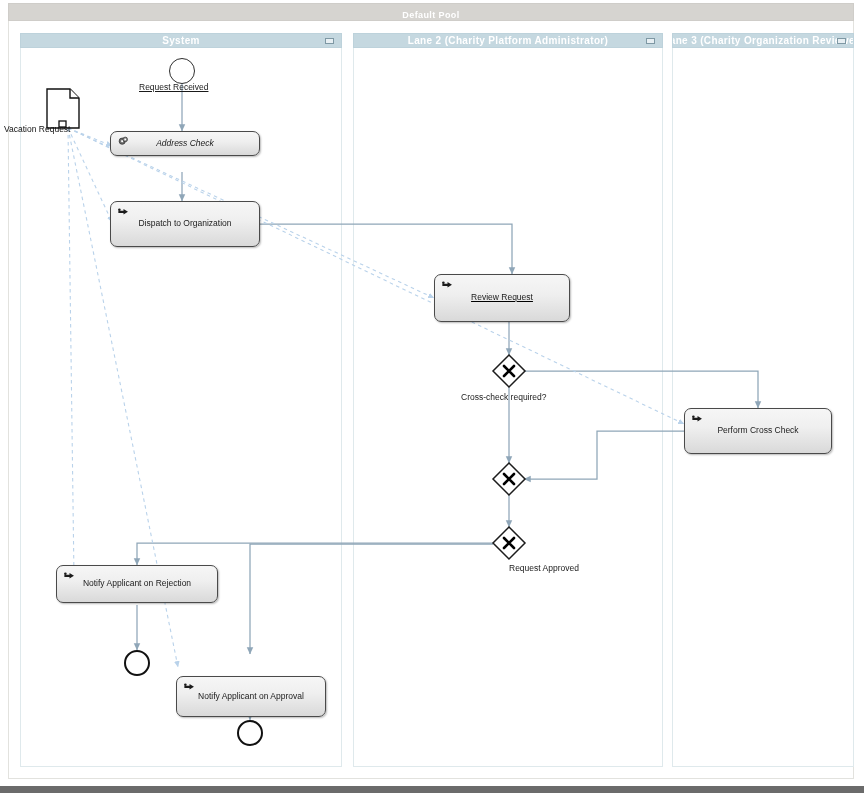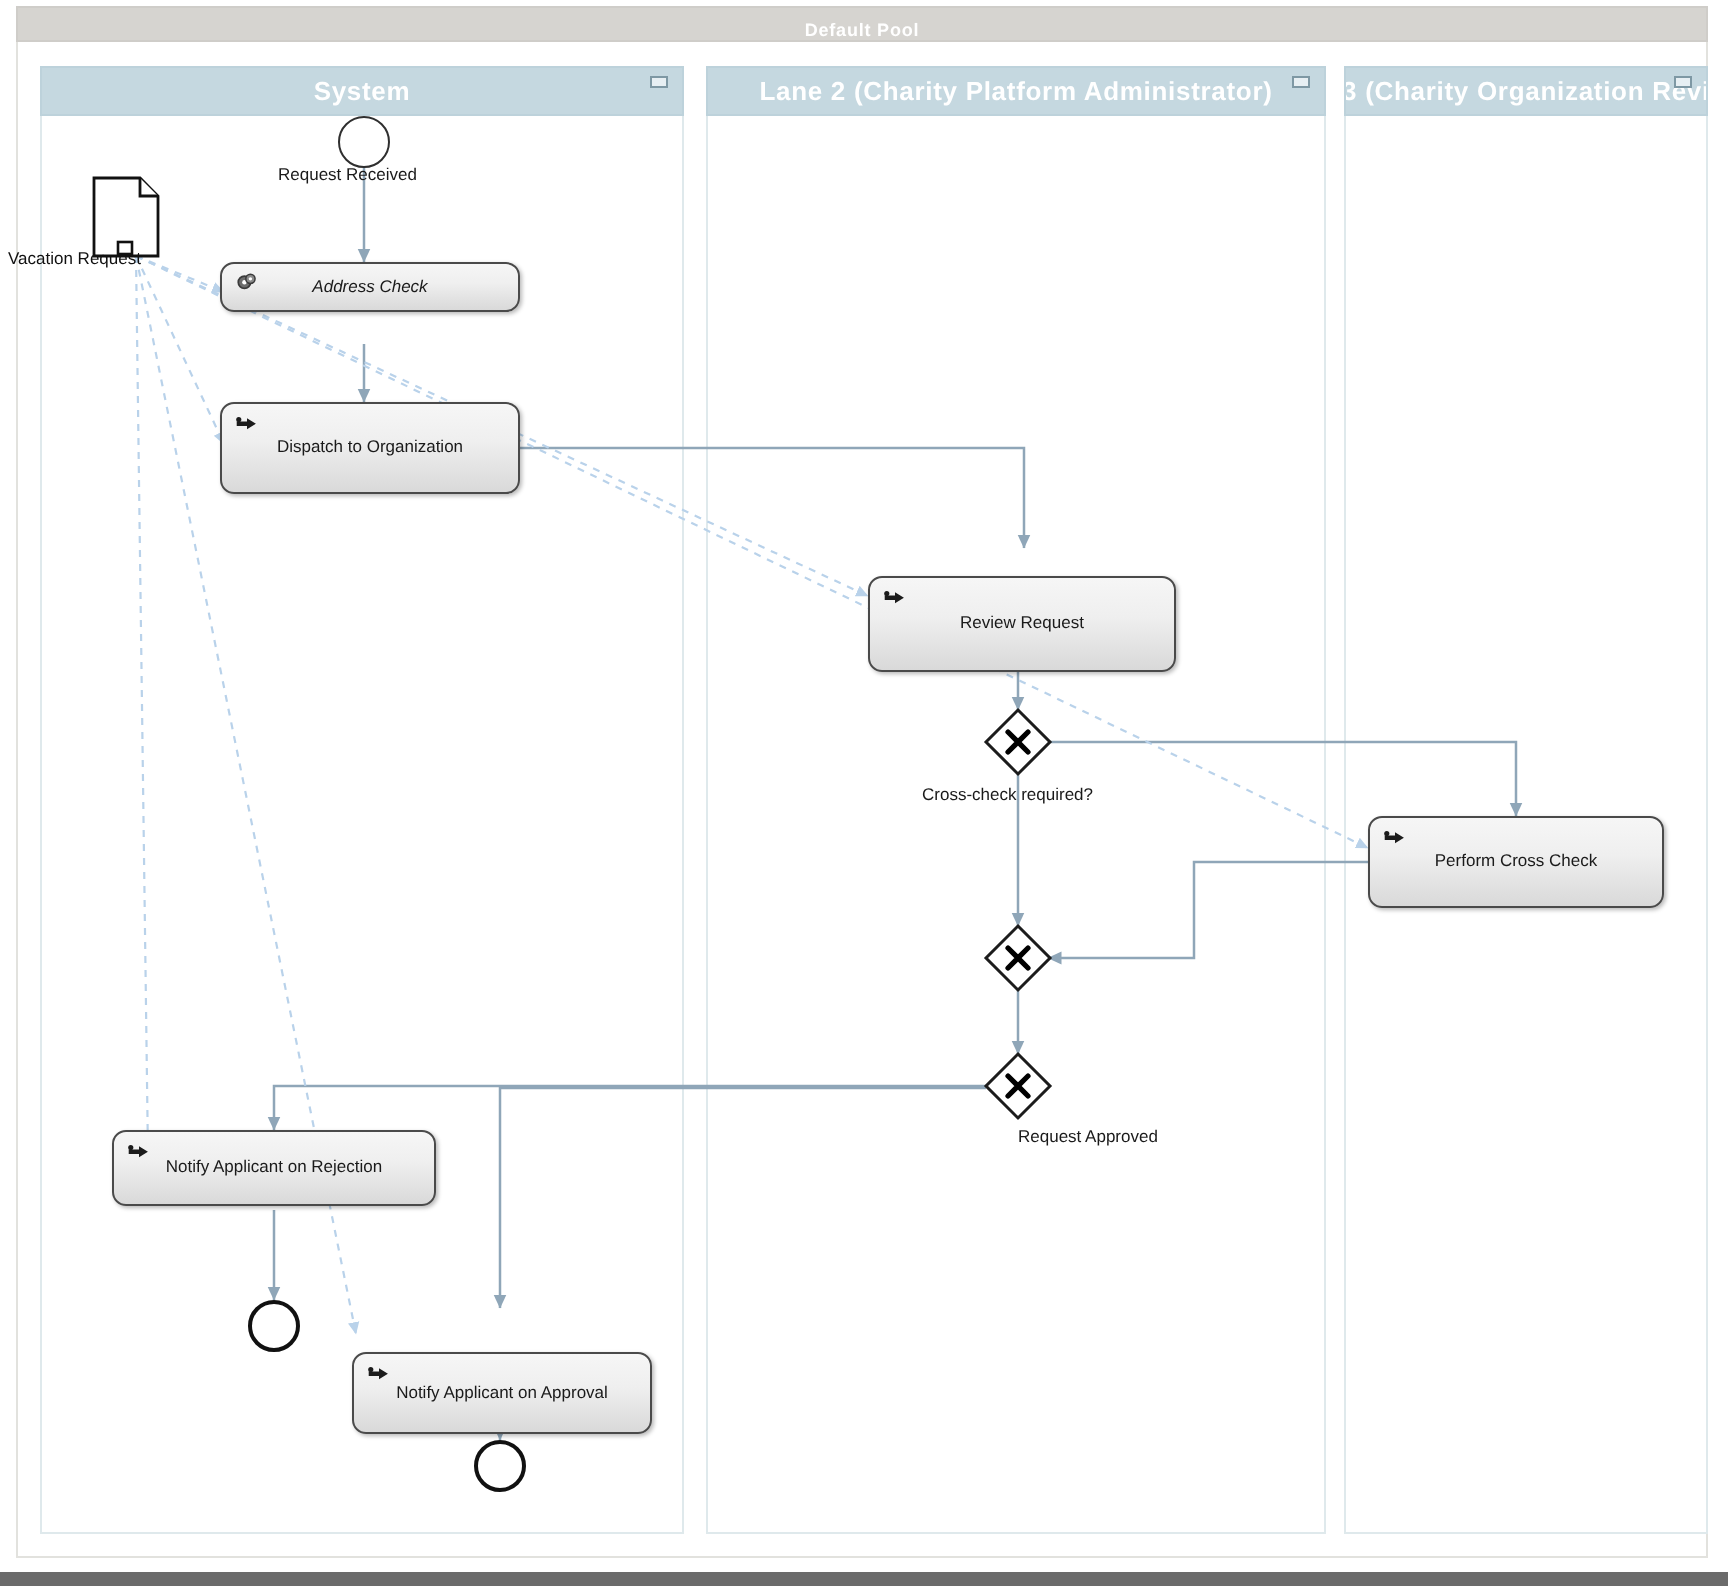--- a/index.html
+++ b/index.html
@@ -12,23 +12,23 @@
   .pool{position:absolute;left:8px;top:3px;width:846px;height:776px;
         background:#ffffff;border:1px solid #e2e2de;box-sizing:border-box;}
   .pool-header{position:absolute;left:8px;top:3px;width:846px;height:18px;
         background:#d6d4d0;box-sizing:border-box;border:1px solid #cfcdc9;
         color:#ffffff;font-size:9px;font-weight:bold;letter-spacing:.4px;
         display:flex;align-items:flex-end;justify-content:center;}
 
   
   .lane{position:absolute;background:#ffffff;border:1px solid #dfe9ec;
         box-sizing:border-box;}
-  .lane-header{position:absolute;height:25px;background:#c5d8e0;
+  .lane-header{position:absolute;height:15px;background:#c5d8e0;
         box-sizing:border-box;border:1px solid #bdd2db;
-        color:#ffffff;font-size:13px;font-weight:bold;letter-spacing:.35px;
+        color:#ffffff;font-size:10px;font-weight:bold;letter-spacing:.35px;
         display:flex;align-items:center;justify-content:center;
         white-space:nowrap;overflow:hidden;}
   .lane-collapse{position:absolute;width:9px;height:6px;
         border:1px solid #7e98a4;background:#e7eff3;box-sizing:border-box;}
 
   
   svg.layer{position:absolute;left:0;top:0;width:864px;height:793px;
         pointer-events:none;}
 
   
@@ -140,41 +140,41 @@
   <div class="data-object" style="left:46px;top:88px;">
     <svg width="36" height="42" viewBox="0 0 36 42">
       <path d="M1,1 L24,1 L33,10 L33,40 L1,40 Z" fill="#ffffff" stroke="#111111" stroke-width="1.4"></path>
       <path d="M24,1 L24,10 L33,10" fill="#ffffff" stroke="#111111" stroke-width="1.4"></path>
       <rect x="13" y="33" width="7" height="6" fill="#ffffff" stroke="#111111" stroke-width="1.3"></rect>
     </svg>
   </div>
   <div class="data-label" style="left:4px;top:124px;">Vacation Request</div>
 
   <div class="event start" style="left:169px;top:58px;width:26px;height:26px;"></div>
-  <div class="flow-label" style="left:139px;top:82px;">Request Received</div>
+  <div class="flow-label" style="left:139px;top:82px;text-decoration:underline;">Request Received</div>
 
   <div class="task" style="left:110px;top:131px;width:150px;height:25px;font-style:italic;">
     <svg class="task-icon" viewBox="0 0 16 14">
       <circle cx="6.5" cy="6" r="3.6" fill="#6d6d6d" stroke="#3b3b3b" stroke-width="1"></circle>
       <circle cx="6.5" cy="6" r="1.3" fill="#ffffff"></circle>
       <circle cx="10" cy="4" r="2.7" fill="#8a8a8a" stroke="#3b3b3b" stroke-width="0.9"></circle>
       <circle cx="10" cy="4" r="1" fill="#ffffff"></circle>
     </svg>
     <span class="task-label">Address Check</span>
   </div>
 
   <div class="task" style="left:110px;top:201px;width:150px;height:46px;">
     <svg class="task-icon" viewBox="0 0 16 14">
       <path d="M2,5.5 L8,5.5 L8,3.6 L13.2,6.8 L8,10 L8,8.2 L2,8.2 Z" fill="#1c1c1c"></path>
       <circle cx="3.2" cy="4.4" r="1.5" fill="#1c1c1c"></circle>
     </svg>
     <span class="task-label">Dispatch to Organization</span>
   </div>
 
-  <div class="task" style="left:434px;top:288px;width:154px;height:48px;">
+  <div class="task" style="left:434px;top:274px;width:136px;height:48px;text-decoration:underline;">
     <svg class="task-icon" viewBox="0 0 16 14">
       <path d="M2,5.5 L8,5.5 L8,3.6 L13.2,6.8 L8,10 L8,8.2 L2,8.2 Z" fill="#1c1c1c"></path>
       <circle cx="3.2" cy="4.4" r="1.5" fill="#1c1c1c"></circle>
     </svg>
     <span class="task-label">Review  Request</span>
   </div>
 
   <div class="task" style="left:684px;top:408px;width:148px;height:46px;">
     <svg class="task-icon" viewBox="0 0 16 14">
       <path d="M2,5.5 L8,5.5 L8,3.6 L13.2,6.8 L8,10 L8,8.2 L2,8.2 Z" fill="#1c1c1c"></path>

